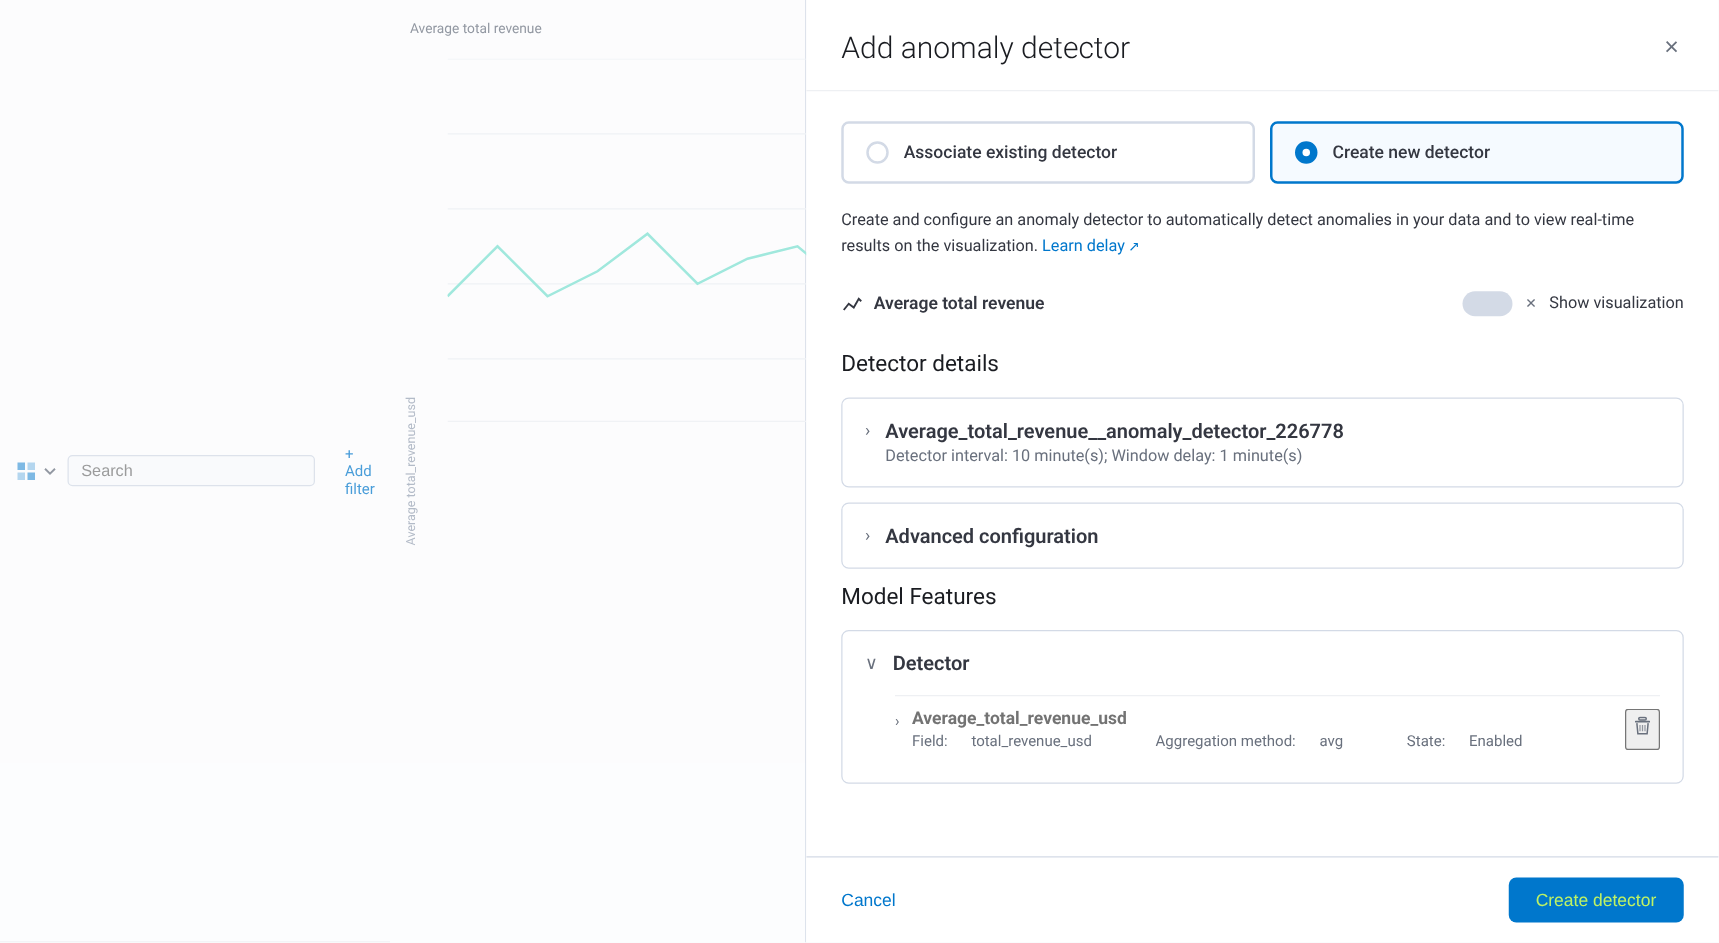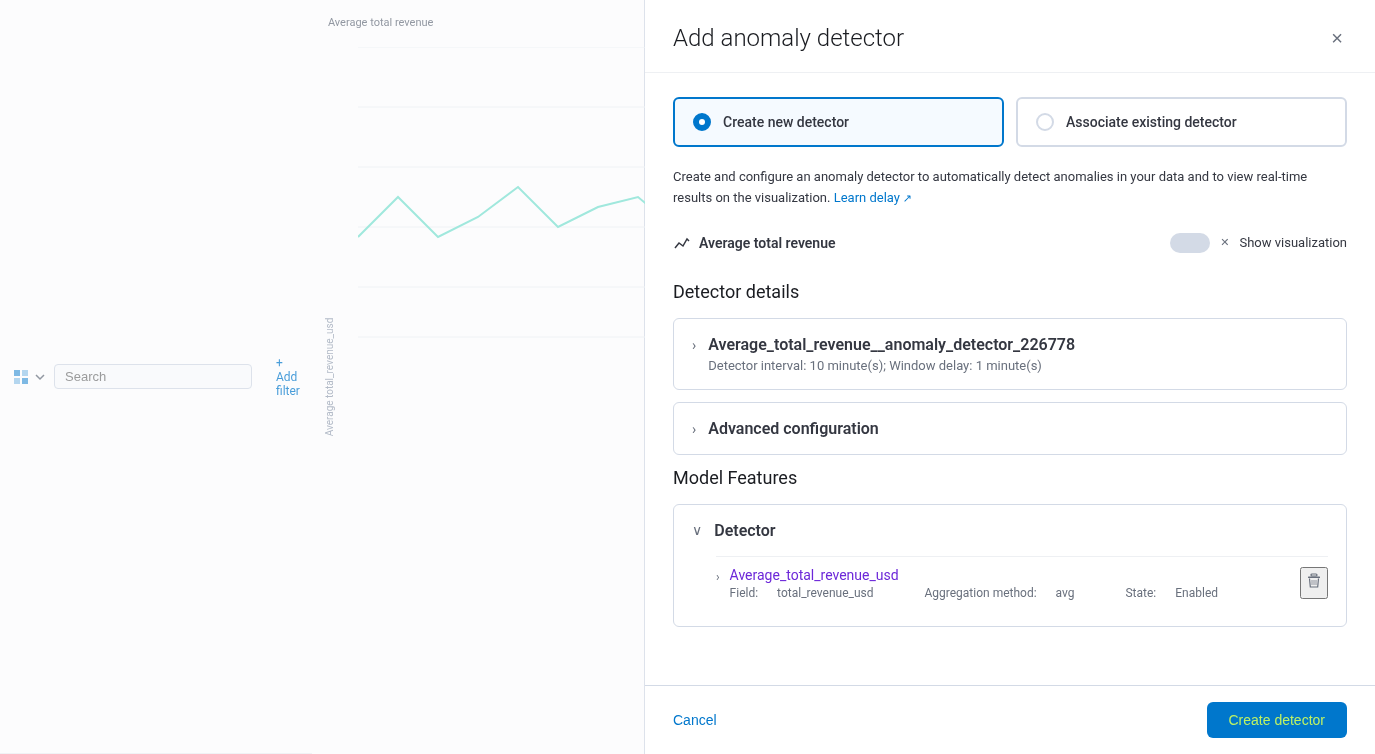--- a/index.html
+++ b/index.html
@@ -171,21 +171,21 @@
     .feature-row {
       display: flex; align-items: center; justify-content: space-between; padding: 10px 0; border-top: 1px solid #eef0f3;
     }
     .feature-row-left {
       display: flex; align-items: flex-start; gap: 10px;
     }
     .feature-expand {
       color: #69707d; font-size: 12px; margin-top: 3px; cursor: pointer;
     }
     .feature-name {
-      font-size: 14px; font-weight: 400; color: #6d28d9;
+      font-size: 14px; font-weight: 700; color: #737373;
     }
     .feature-meta {
       font-size: 12px; color: #69707d; margin-top: 3px;
     }
     .feature-meta span {
       margin-right: 16px;
     }
     .delete-icon {
       color: #69707d; font-size: 16px; cursor: pointer; padding: 4px;
     }
@@ -268,28 +268,28 @@
 
 <div class="modal-panel">
   <div class="modal-header">
     <h1 class="modal-title">Add anomaly detector</h1>
     <button class="close-btn">×</button>
   </div>
 
   <div class="modal-body">
 
     <div class="detector-type-row">
-      <div class="detector-option selected">
-        <div class="radio-circle checked">
-        </div>
-        <span class="detector-option-label">Create new detector</span>
-      </div>
       <div class="detector-option">
         <div class="radio-circle"></div>
         <span class="detector-option-label">Associate existing detector</span>
+      </div>
+      <div class="detector-option selected">
+        <div class="radio-circle checked">
+        </div>
+        <span class="detector-option-label">Create new detector</span>
       </div>
     </div>
 
     <p class="description-text">
       <span>Create and configure an anomaly detector to automatically detect anomalies in your data and to view real-time results on the visualization.</span>
       <a class="learn-more-link" href="#">Learn delay</a>
     </p>
 
     <div class="viz-row">
       <div class="viz-label">

